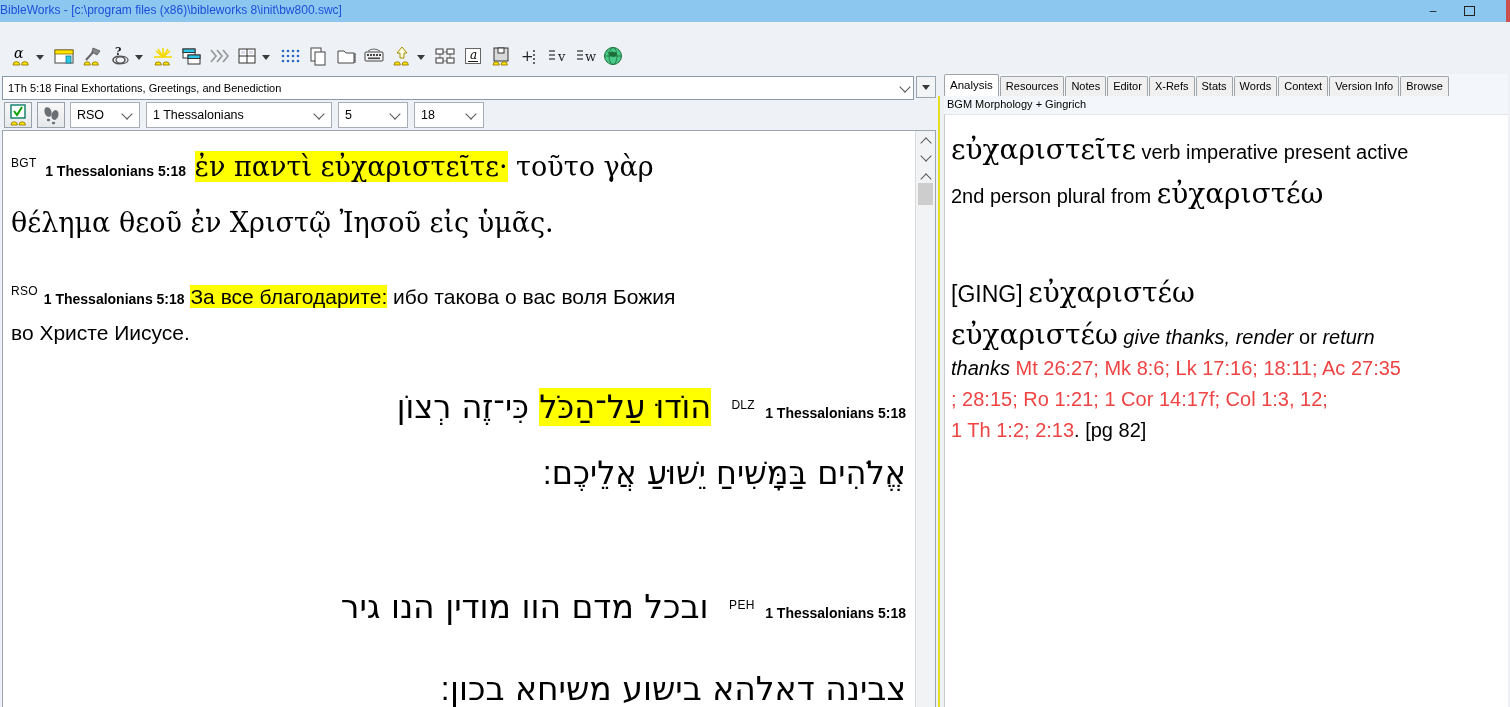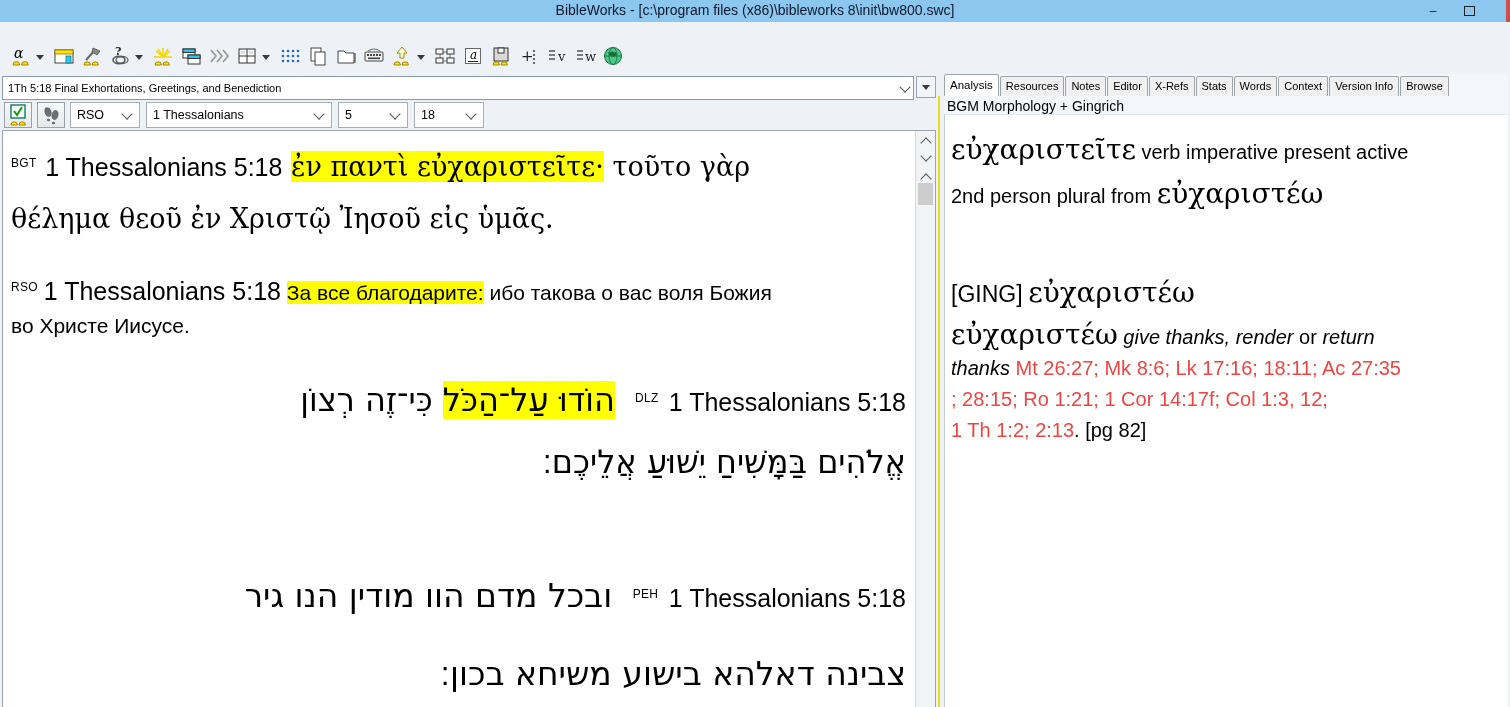--- a/index.html
+++ b/index.html
@@ -1,21 +1,21 @@
 <!DOCTYPE html>
 <html><head>
 <meta charset="utf-8">
 <style>
   html,body{margin:0;padding:0}
   body{width:1510px;height:707px;position:relative;overflow:hidden;
        background:#eef2f7;font-family:"Liberation Sans",sans-serif;color:#000}
 
   
   .titlebar{position:absolute;left:0;top:0;right:0;height:22px;background:#8cc7f0;}
-  .titlebar .title{display:block;text-align:center;font-size:14px;line-height:21px;color:#0f172a}
+  .titlebar .title{display:block;font-size:12px;line-height:21px;color:#1d4ed8}
   .cap-btn{position:absolute;top:0;height:22px;width:30px;background:transparent;border:none;
            color:#222;font-size:12px;line-height:20px;text-align:center;padding:0}
   .btn-min{right:62px}.btn-max{right:26px}
   .btn-max .maxglyph{display:inline-block;width:9px;height:8px;border:1.5px solid #222;margin-top:5px}
   .close-sliver{position:absolute;right:0;top:0;width:4px;height:22px;background:#c9504e}
 
   
   .toolbar{position:absolute;left:8px;top:42px;height:28px;display:flex;align-items:center}
   .tb{width:25px;height:26px;padding:1px;margin-right:3px;background:transparent;border:none;display:inline-flex;
       align-items:center;justify-content:center}
@@ -38,21 +38,21 @@
           margin-right:5px;display:inline-flex;align-items:center;justify-content:center;padding:0}
   .combo{height:24px;background:#fff;border:1px solid #a8aeb5;display:inline-flex;align-items:center;
          font-size:12.5px;margin-right:6px;padding-left:6px;justify-content:space-between}
   .combo .chev{margin-left:8px;margin-right:8px}
   .w-version{width:62px}.w-book{width:178px}.w-num{width:62px}
 
   .textarea{position:absolute;left:2px;top:130px;width:932px;bottom:0;background:#fff;border:1px solid #9aa5ad;border-bottom:none}
   .textbody{position:absolute;left:0;right:21px;top:0;bottom:0;padding:4px 8px 0 8px;overflow:hidden}
 
   .vlabel{font-family:"Liberation Sans",sans-serif;font-size:12px;vertical-align:9px;letter-spacing:.3px}
-  .vref{font-family:"Liberation Sans",sans-serif;font-size:25px;font-weight:normal}
+  .vref{font-family:"Liberation Sans",sans-serif;font-size:14px;font-weight:bold}
   .hl{background:#ffff00}
   .p-bgt{margin:2px 0 0;font-family:"DejaVu Serif",serif;font-size:27px;line-height:52px}
   .p-rso{margin:26px 0 4px;font-family:"Liberation Sans",sans-serif;font-size:21px;line-height:33px}
   .p-dlz{margin:26px 0 0;direction:rtl;text-align:right;font-family:"DejaVu Sans",sans-serif;font-size:32px;line-height:60px}
   .p-peh{margin:64px 0 0;direction:rtl;font-family:"DejaVu Sans",sans-serif;font-size:33px;line-height:76px}
   .rtl-label{direction:ltr;unicode-bidi:embed;margin-left:10px}
 
   
   .scrollstrip{position:absolute;top:0;right:0;width:19px;bottom:0;background:#f2f3f4;border-left:1px solid #d8dadc}
   .sbtn{position:absolute;left:0;width:19px;height:16px;background:transparent;border:none;padding:0;
@@ -62,21 +62,21 @@
   .sthumb{position:absolute;left:2px;right:2px;top:52px;height:22px;background:#cdcdcd}
 
   .divider-yellow{position:absolute;left:938px;top:96px;width:2px;bottom:0;background:#e4df22}
 
   
   .rightpane{position:absolute;left:944px;top:74px;right:2px;bottom:0;background:#f3f6fa}
   .tabrow{display:flex;align-items:flex-end;height:22px}
   .tab{height:19px;line-height:19px;padding:0 5px;font-size:11px;background:#f0f0f0;border:1px solid #9fa4a9;
        border-bottom:none;border-radius:2px 2px 0 0;margin-right:1px;white-space:nowrap}
   .tab.active{background:#fff;height:21px;line-height:21px;font-size:11.5px}
-  .subtitle{height:17px;font-size:14px;padding:2px 0 0 3px}
+  .subtitle{height:17px;font-size:11px;padding:2px 0 0 3px}
   .apane{position:absolute;left:0;right:0;top:40px;bottom:0;background:#fff;border-left:1px solid #c6ccd2;border-top:1px solid #e2e6ea;
          padding:10px 2px 0 6px;font-size:20px;line-height:31px}
   .gkbig{font-family:"DejaVu Serif",serif;font-size:28px}
   .p-morph{margin:4px 0 0;line-height:42px}
   .p-ginghead{margin:54px 0 0;line-height:44px}
   .gtag{font-size:23px}
   .p-gingbody{margin:2px 0 0;line-height:31px}
   .ital{font-style:italic}
   .ref{color:#ef4444}
 </style>

